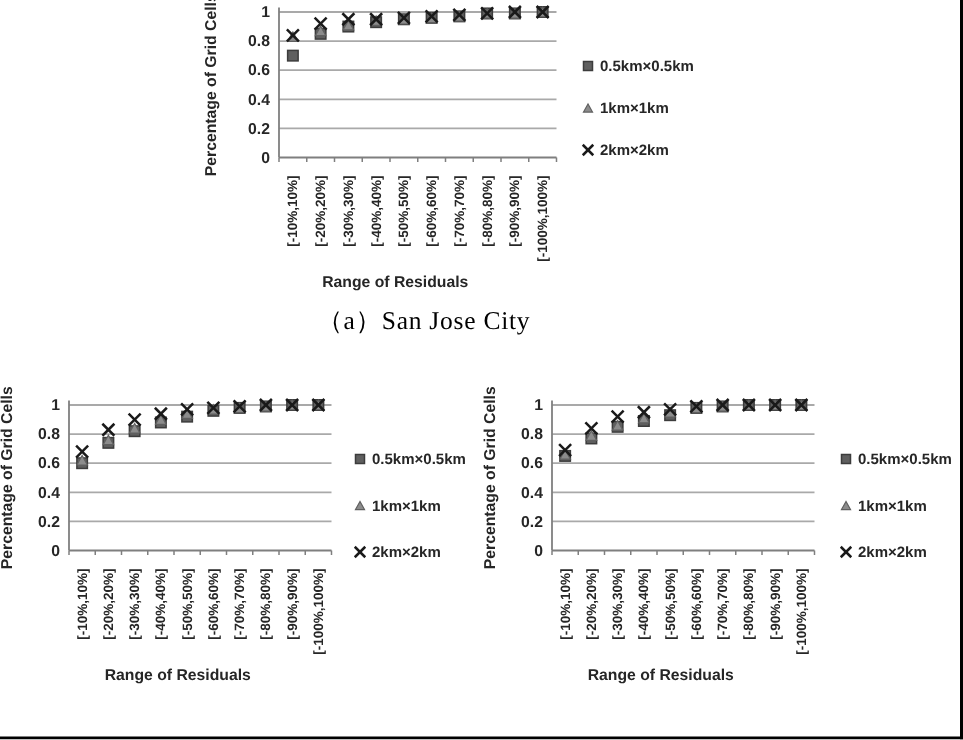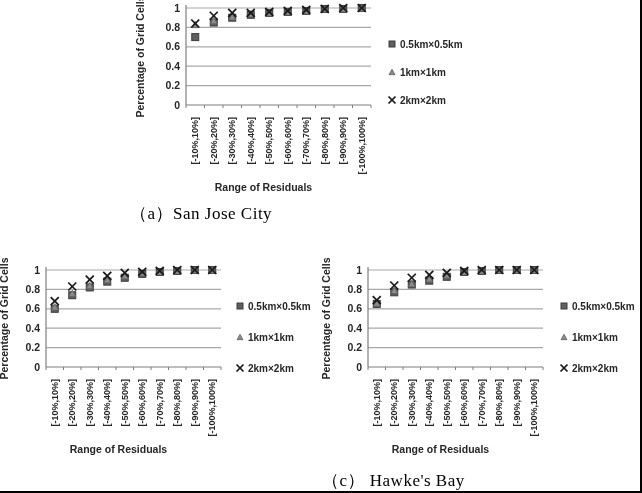--- a/index.html
+++ b/index.html
@@ -1,20 +1,20 @@
 <!DOCTYPE html>
 <html><head>
 <meta charset="utf-8">
 <style>
   html,body{margin:0;padding:0;background:#fff;}
   #page{position:relative;width:642px;height:493px;background:#fff;overflow:hidden;
         border-right:2px solid #000;border-bottom:2px solid #000;box-sizing:border-box;
         font-family:"Liberation Sans",sans-serif;}
   .chart{position:absolute;}
-  .caption{position:absolute;text-align:left;font-family:"Liberation Serif",serif;
+  .caption{position:absolute;text-align:center;font-family:"Liberation Serif",serif;
            font-size:17px;color:#000;letter-spacing:0.5px;}
   svg text{fill:#262626;}
 </style>
 </head>
 <body>
 
 <div id="page">
   <div class="chart" id="chart-0" style="left: 130px; top: 0px;"><svg width="332" height="200" viewBox="0 0 332 200">
         <g>
           <line x1="56" y1="105" x2="241" y2="105" stroke="#7f7f7f" stroke-width="1.2"></line>
@@ -313,14 +313,13 @@
           <text x="250" y="82.5" font-size="10" font-weight="600">1km×1km</text>
           <line x1="238.5" y1="106.5" x2="245.5" y2="113.5" stroke="#1a1a1a" stroke-width="1.7"></line>
           <line x1="238.5" y1="113.5" x2="245.5" y2="106.5" stroke="#1a1a1a" stroke-width="1.7"></line>
           <text x="250" y="113.5" font-size="10" font-weight="600">2km×2km</text>
         </g>
         <text x="8" y="60.5" text-anchor="middle" font-size="10.5" font-weight="bold" transform="rotate(-90 8 60.5)">Percentage of Grid Cells</text>
         <text x="118.5" y="195" text-anchor="middle" font-size="10.5" font-weight="bold">Range of Residuals</text>
       </svg></div>
 
   <div class="caption" style="left:130px;top:202px;width:305px;">（a）San Jose City</div>
-  <div class="caption" style="left:322px;top:469px;width:262px;">（c） Hawke's Bay</div>
 </div>
 
 </body></html>

